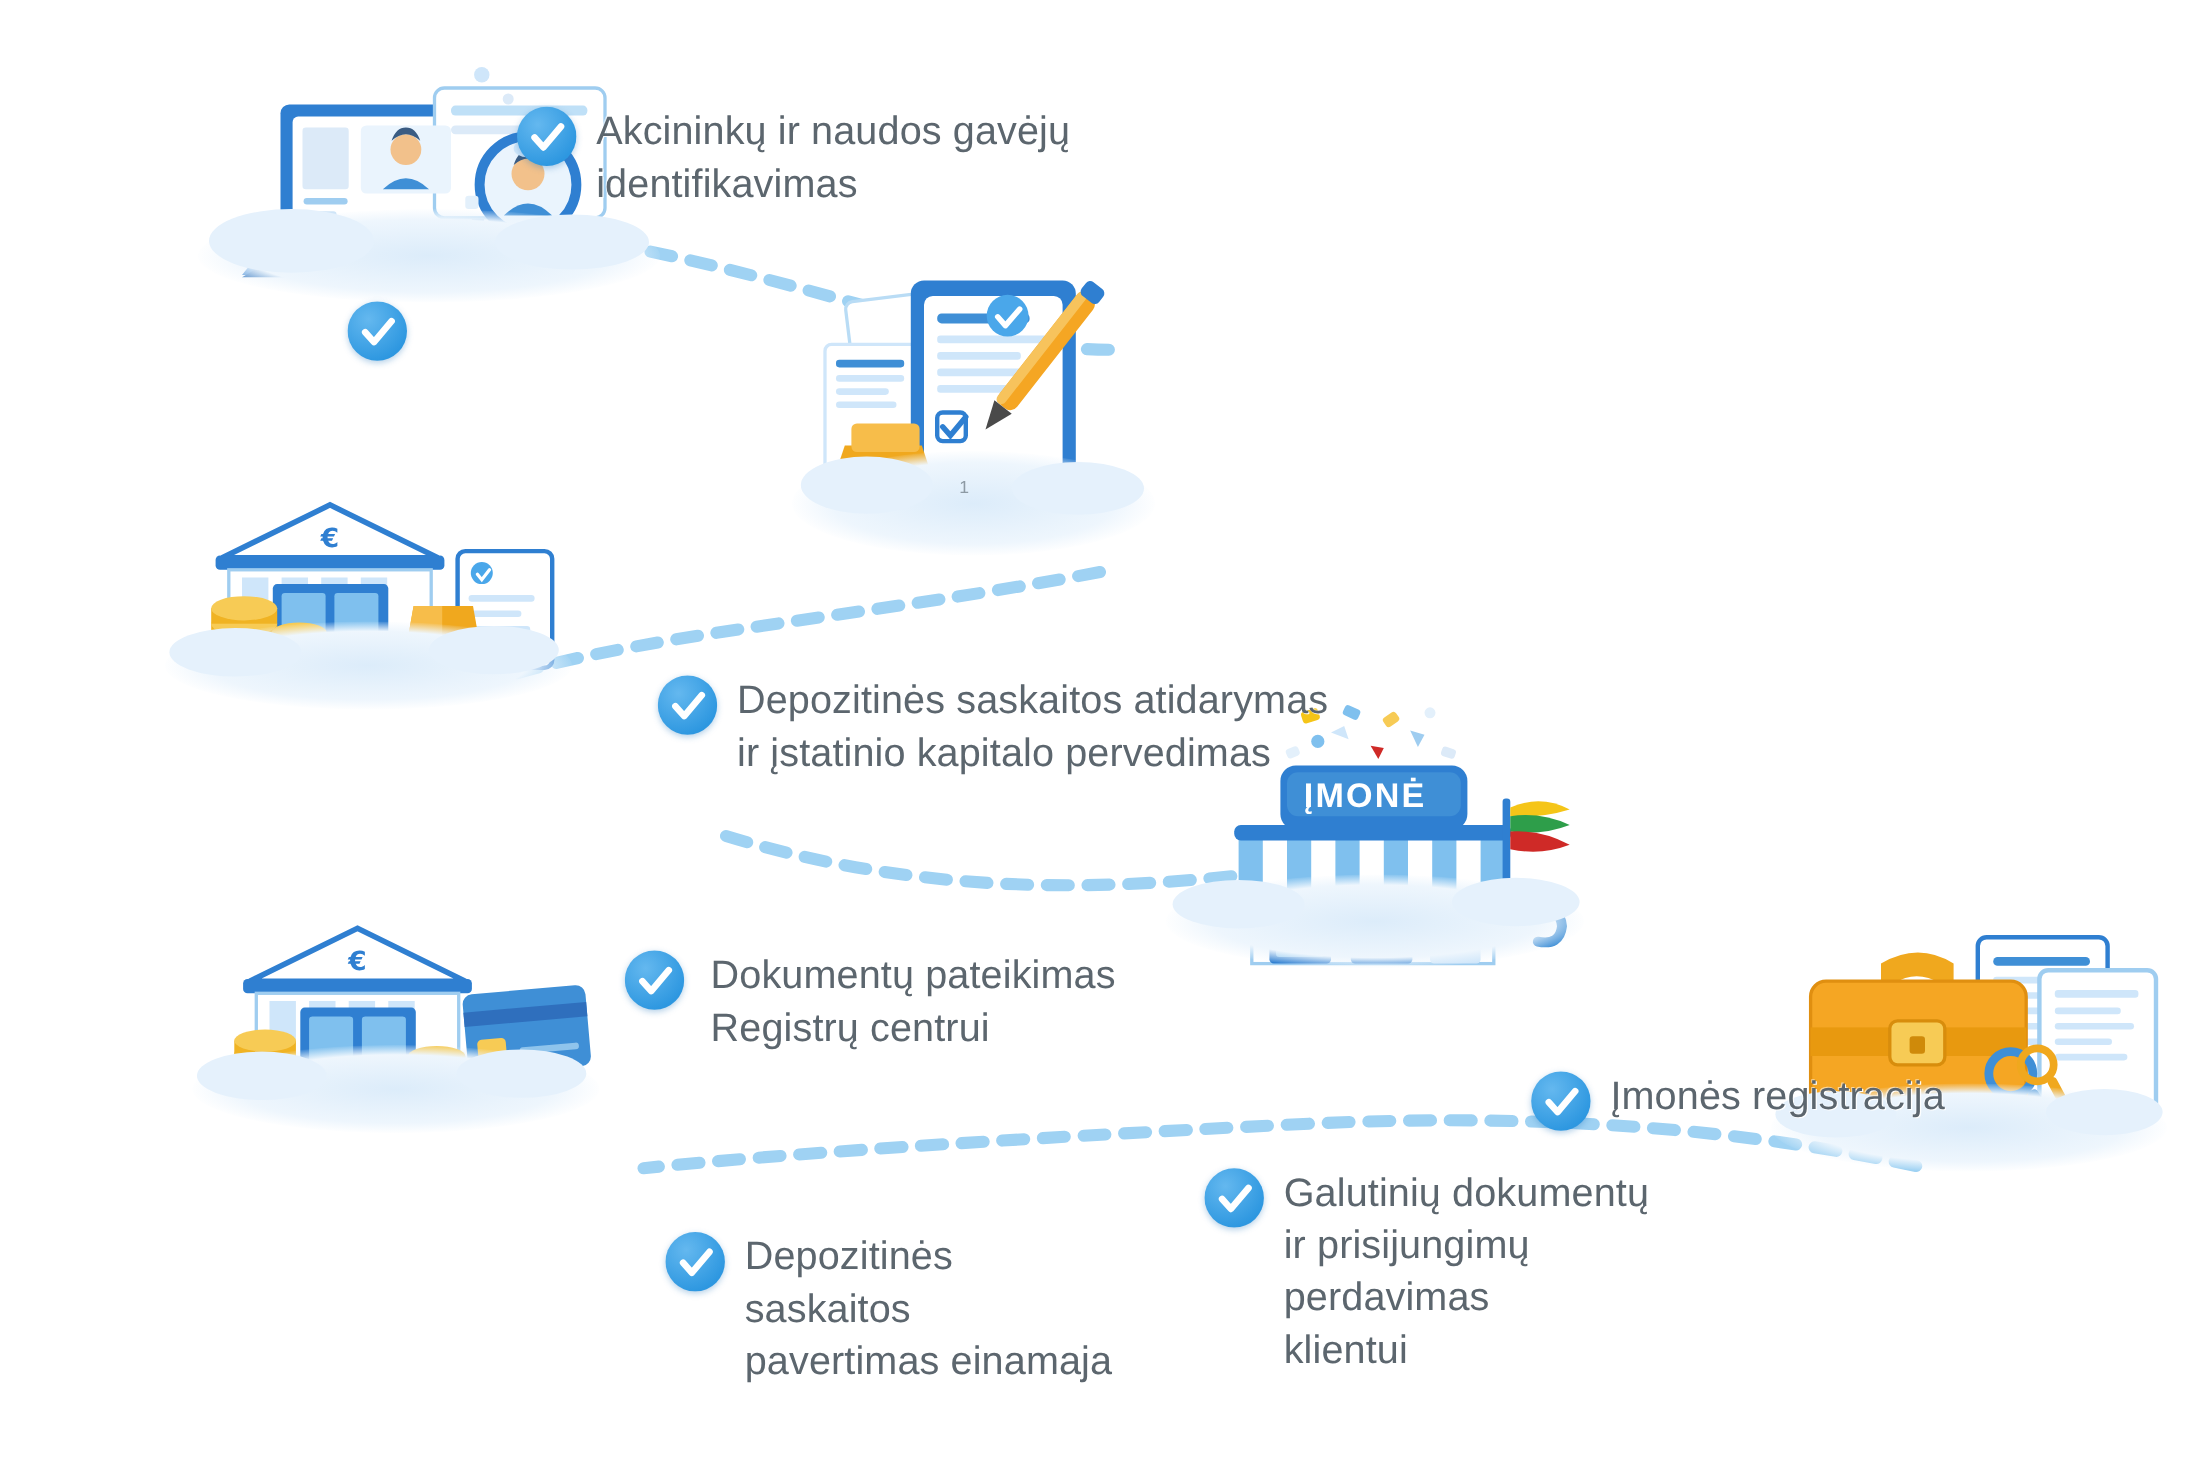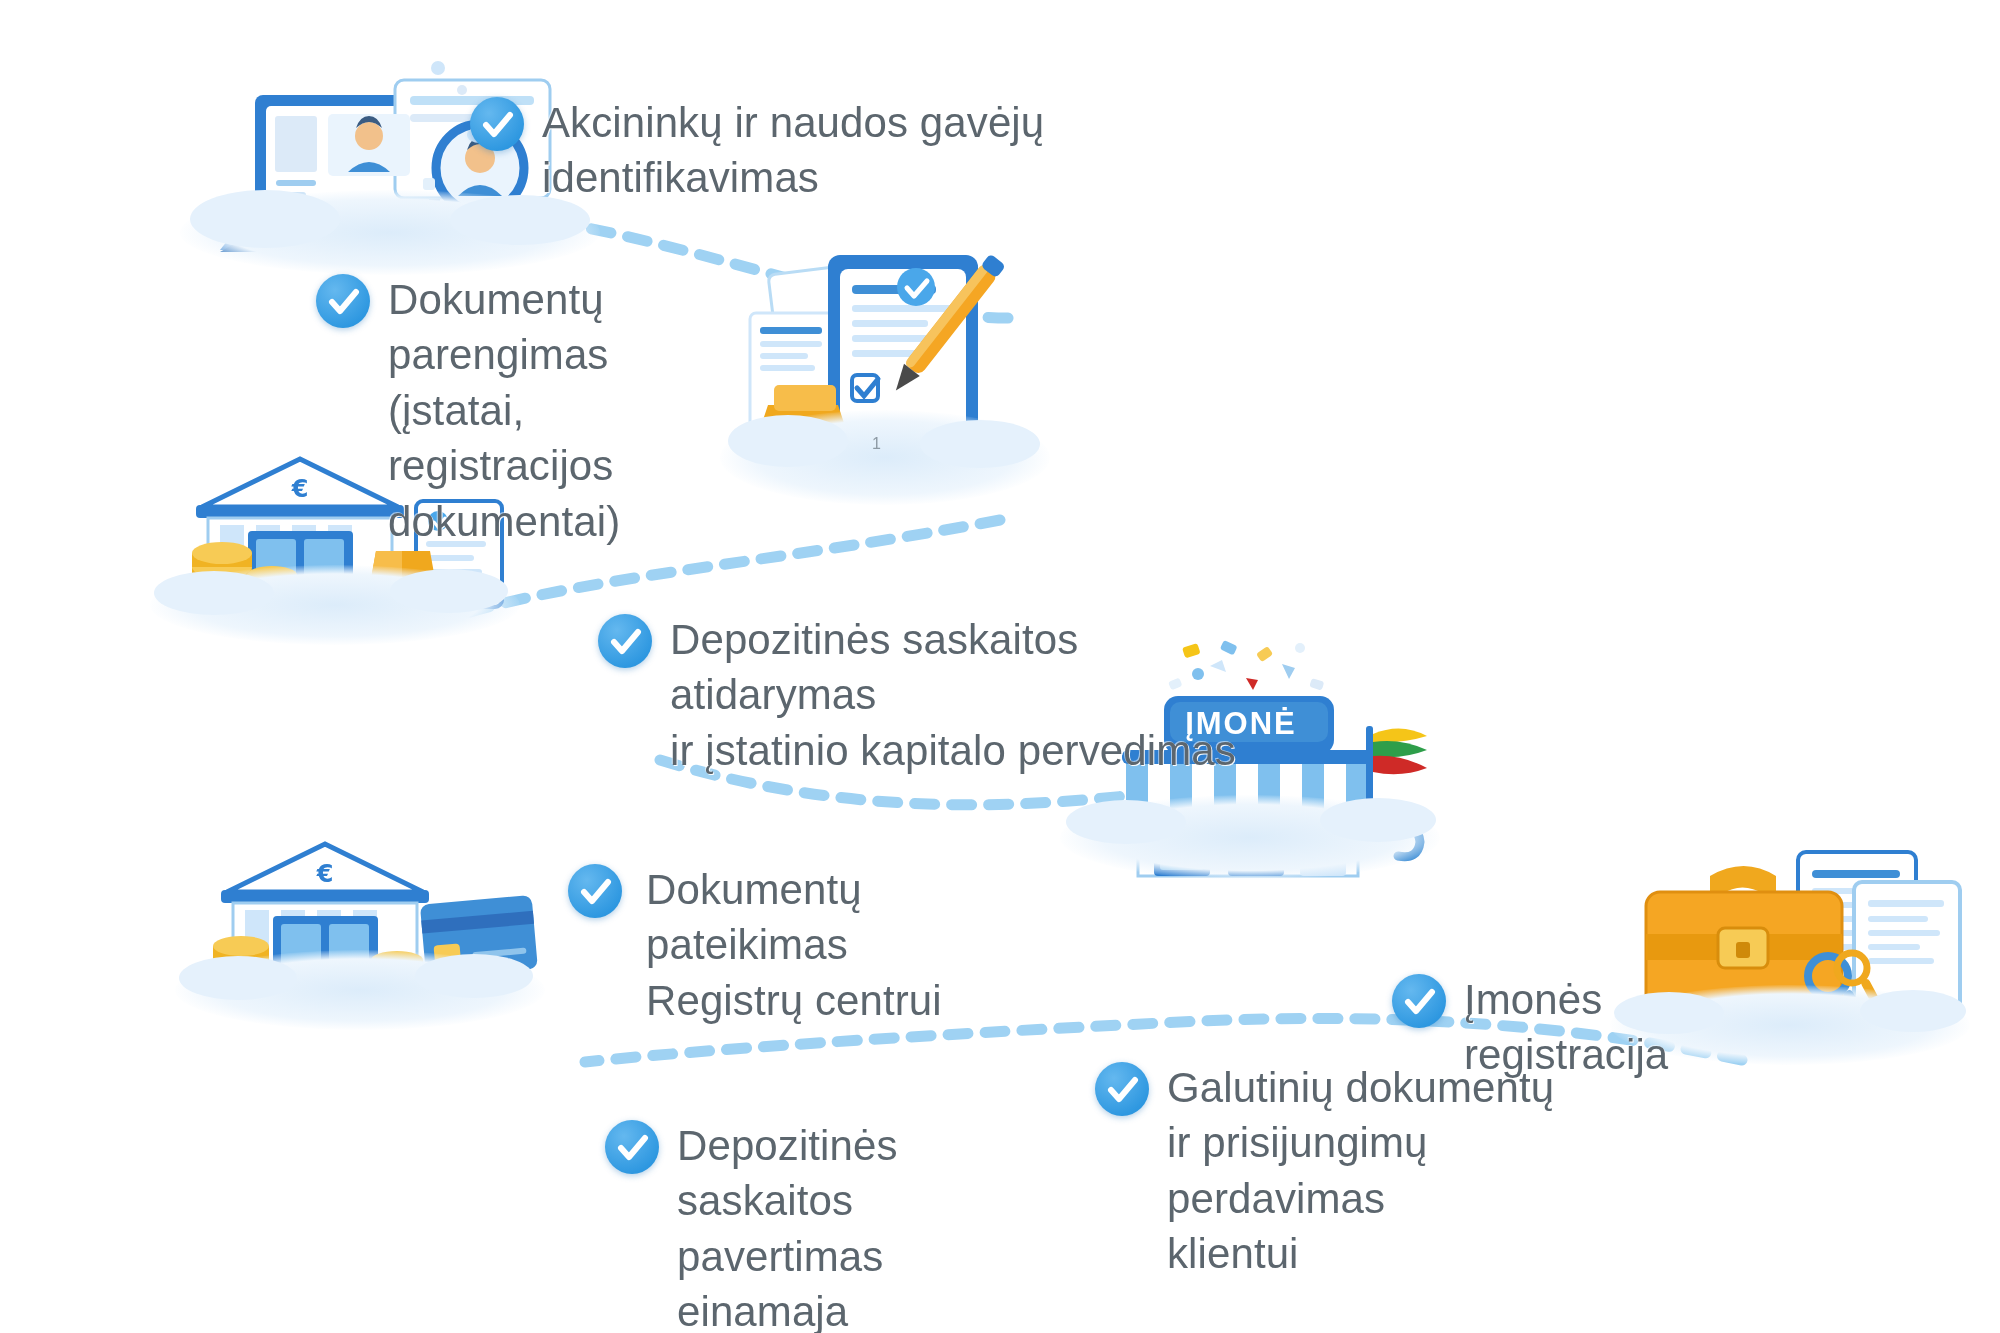--- a/index.html
+++ b/index.html
@@ -28,21 +28,21 @@
     width: 54px; height: 54px;
     border-radius: 50%;
     background: #3fa3e8;
     background-image: radial-gradient(circle at 35% 30%, #64b8ef 0%, #2d97e0 75%);
     box-shadow: 0 2px 6px rgba(40,120,190,0.35);
     position: relative;
     margin-top: 2px;
   }
   .badge svg { position: absolute; left: 0; top: 0; }
   .step-label {
-    font-size: 42px;
+    font-size: 36px;
     line-height: 1.32;
     font-weight: 400;
     color: #5c666e;
     white-space: pre-line;
     text-shadow: 1px 1px 0 rgba(255,255,255,0.95), -1px -1px 0 rgba(255,255,255,0.55);
     letter-spacing: 0.1px;
   }
   
   .illus { position: absolute; }
   .cloud {
@@ -362,23 +362,20 @@
     </div>
     <div class="step-label">Akcininkų ir naudos gavėjų identifikavimas</div>
   </div>
 
   <div class="step" style="left:316px;top:272px;max-width:440px;">
     <div class="badge">
       <svg width="54" height="54" viewBox="0 0 54 54">
         <path d="M16 28 l8 9 l16 -19" fill="none" stroke="#ffffff" stroke-width="6" stroke-linecap="round" stroke-linejoin="round"></path>
       </svg>
     </div>
-    <div class="step-label">Dokumentų parengimas
-(įstatai, registracijos
-dokumentai)</div>
   </div>
 
   <div class="step" style="left:598px;top:612px;max-width:680px;">
     <div class="badge">
       <svg width="54" height="54" viewBox="0 0 54 54">
         <path d="M16 28 l8 9 l16 -19" fill="none" stroke="#ffffff" stroke-width="6" stroke-linecap="round" stroke-linejoin="round"></path>
       </svg>
     </div>
     <div class="step-label">Depozitinės saskaitos atidarymas
 ir įstatinio kapitalo pervedimas</div>

